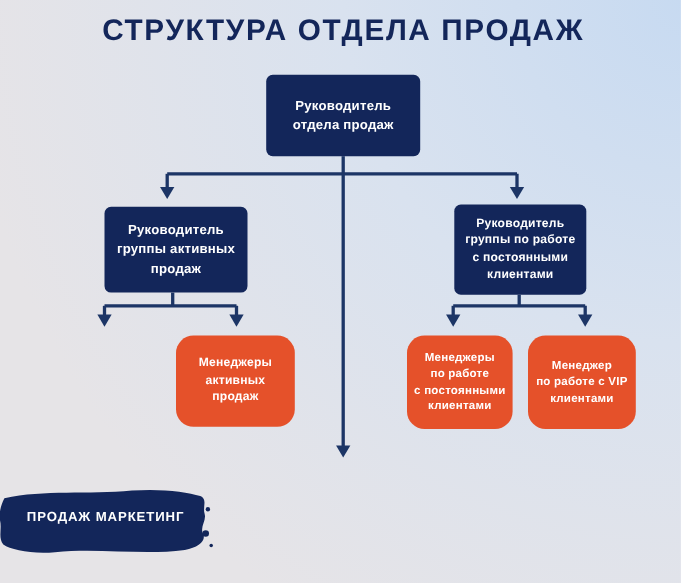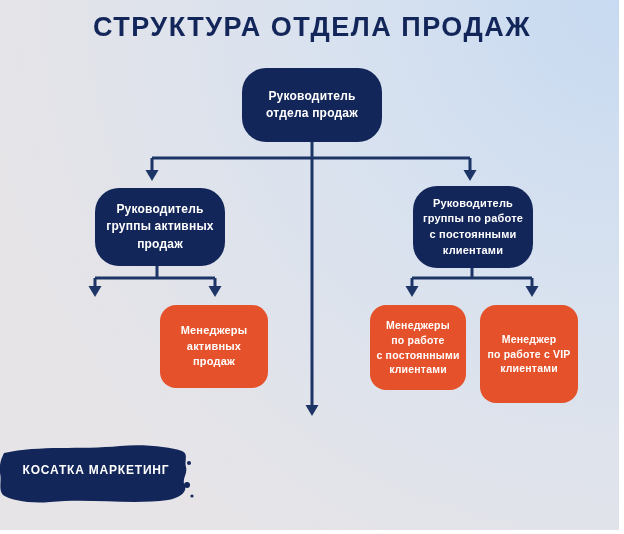--- a/index.html
+++ b/index.html
@@ -10,31 +10,31 @@
       var(--bg-blue,#c7daf1) 0%, #d9e2ef 38%, var(--bg-grey,#e6e4e7) 80%);
   }
   .title{
     position:absolute;left:0;top:12px;width:624px;text-align:center;
     color:var(--navy,#13265a);font-size:27px;font-weight:700;letter-spacing:1.5px;
   }
   .node{
     position:absolute;display:flex;align-items:center;justify-content:center;
     text-align:center;color:var(--text-light,#fff);font-weight:700;
     white-space:pre-line;line-height:1.42;letter-spacing:.2px;
-    border-radius:24px;box-sizing:border-box;padding:4px 6px;
+    border-radius:6px;box-sizing:border-box;padding:4px 6px;
   }
   .navy{background:var(--navy,#13265a);}
   .orange{background:var(--orange,#e5512a);border-radius:16px;}
   .n-root{left:242px;top:68px;width:140px;height:74px;font-size:12px;}
   .n-left-group{left:95px;top:188px;width:130px;height:78px;font-size:12px;}
   .n-right-group{left:413px;top:186px;width:120px;height:82px;font-size:11px;}
   .n-call{left:42px;top:305px;width:104px;height:83px;font-size:11px;}
   .n-active{left:160px;top:305px;width:108px;height:83px;font-size:11px;}
   .n-regular{left:370px;top:305px;width:96px;height:85px;font-size:10.5px;}
-  .n-vip{left:480px;top:305px;width:98px;height:98px;font-size:10.5px;}
+  .n-vip{left:480px;top:305px;width:98px;height:85px;font-size:10.5px;}
   .n-dispatcher{left:246px;top:425px;width:134px;height:78px;font-size:12px;}
   .connectors{position:absolute;left:0;top:0;pointer-events:none;}
   .brush{position:absolute;left:0;top:441px;pointer-events:none;}
   .brand{
     position:absolute;left:0;top:463px;width:192px;text-align:center;
     color:var(--text-light,#fff);font-size:12px;font-weight:700;letter-spacing:.8px;
   }
   .edge-right{position:absolute;right:0;top:0;width:5px;height:534px;background:#fff;}
   .edge-bottom{position:absolute;left:0;bottom:0;width:624px;height:4px;background:#fff;}
 </style>
@@ -96,17 +96,17 @@
 клиентами</div>
 
   <svg class="brush" width="198" height="66" viewBox="0 0 198 66">
     <path fill="#13265a" d="M4 12 C 40 4, 80 9, 120 5 C 145 3, 170 6, 182 10
       C 189 13, 184 20, 186 26 C 188 33, 181 38, 185 45 C 187 51, 180 57, 168 59
       C 130 64, 90 57, 50 61 C 30 63, 10 59, 3 54 C -2 48, 2 40, 0 32 C -1 24, 1 18, 4 12 Z"></path>
     <circle cx="189" cy="22" r="2" fill="#13265a"></circle>
     <circle cx="187" cy="44" r="3" fill="#13265a"></circle>
     <circle cx="192" cy="55" r="1.6" fill="#13265a"></circle>
   </svg>
-  <div class="brand">КОСАТКА МАРКЕТИНГ</div>
+  <div class="brand">ПРОДАЖ МАРКЕТИНГ</div>
 
   <div class="edge-right"></div>
   <div class="edge-bottom"></div>
 </div>
 
 </body></html>

